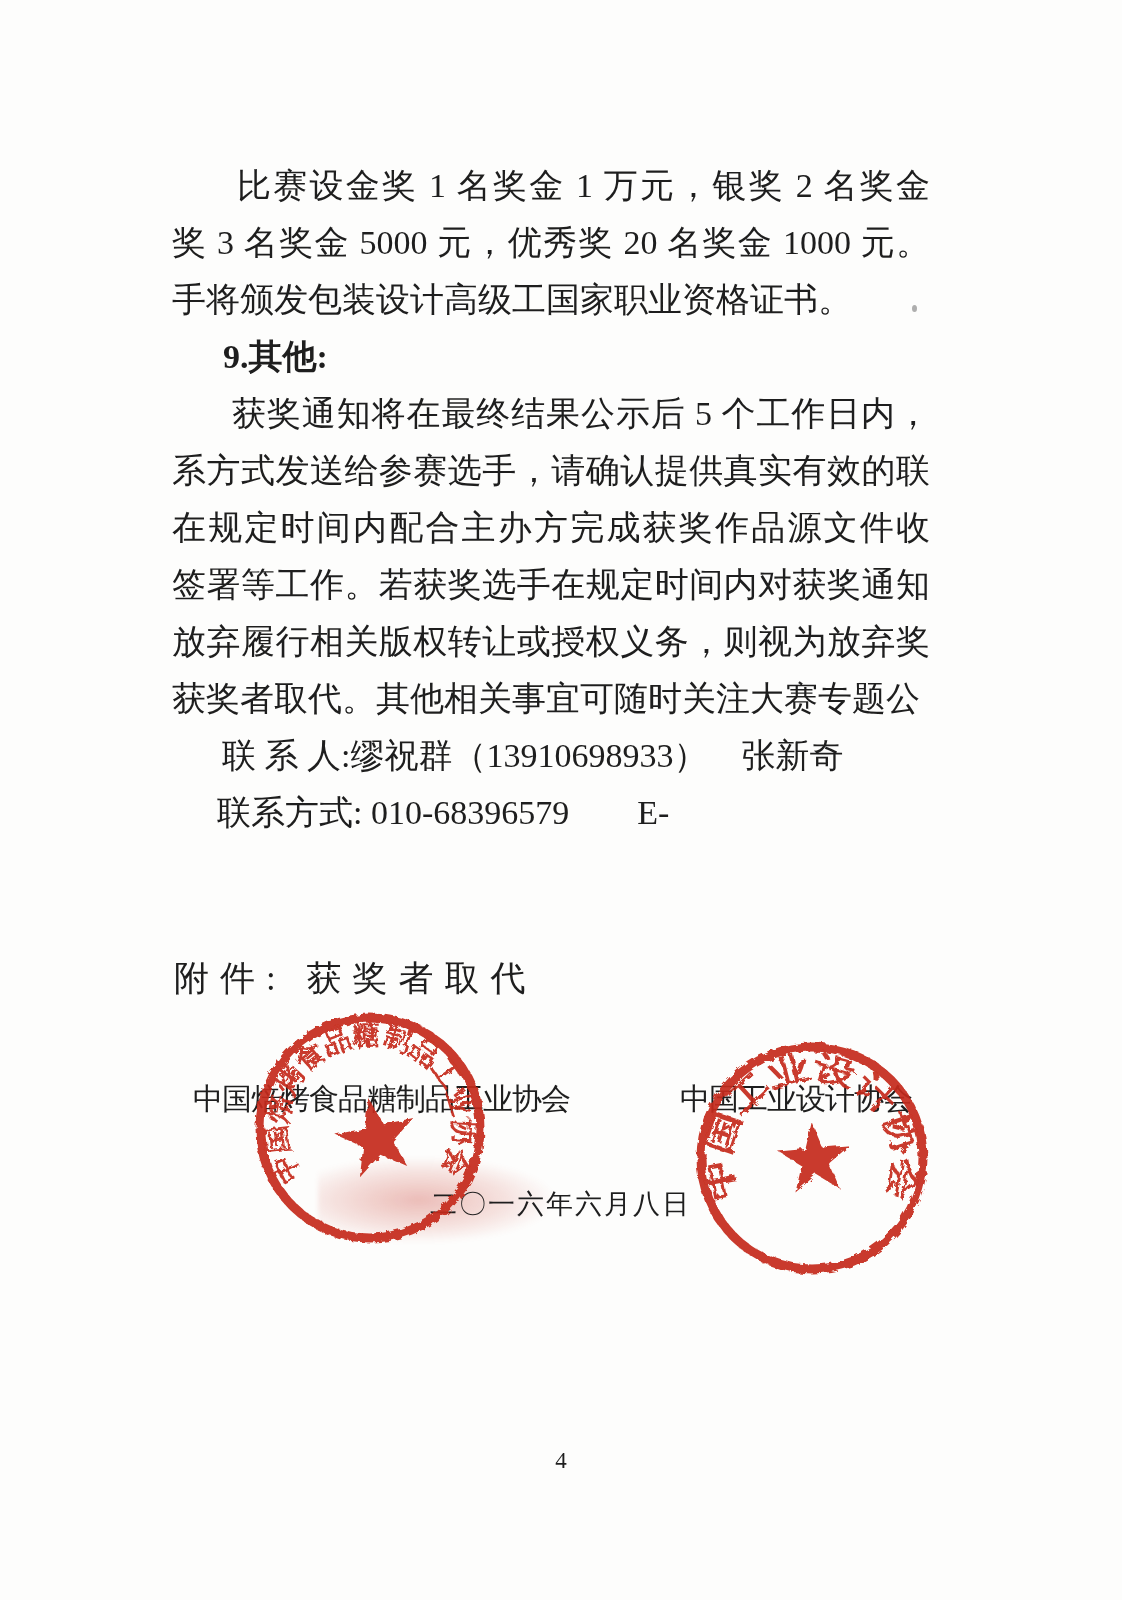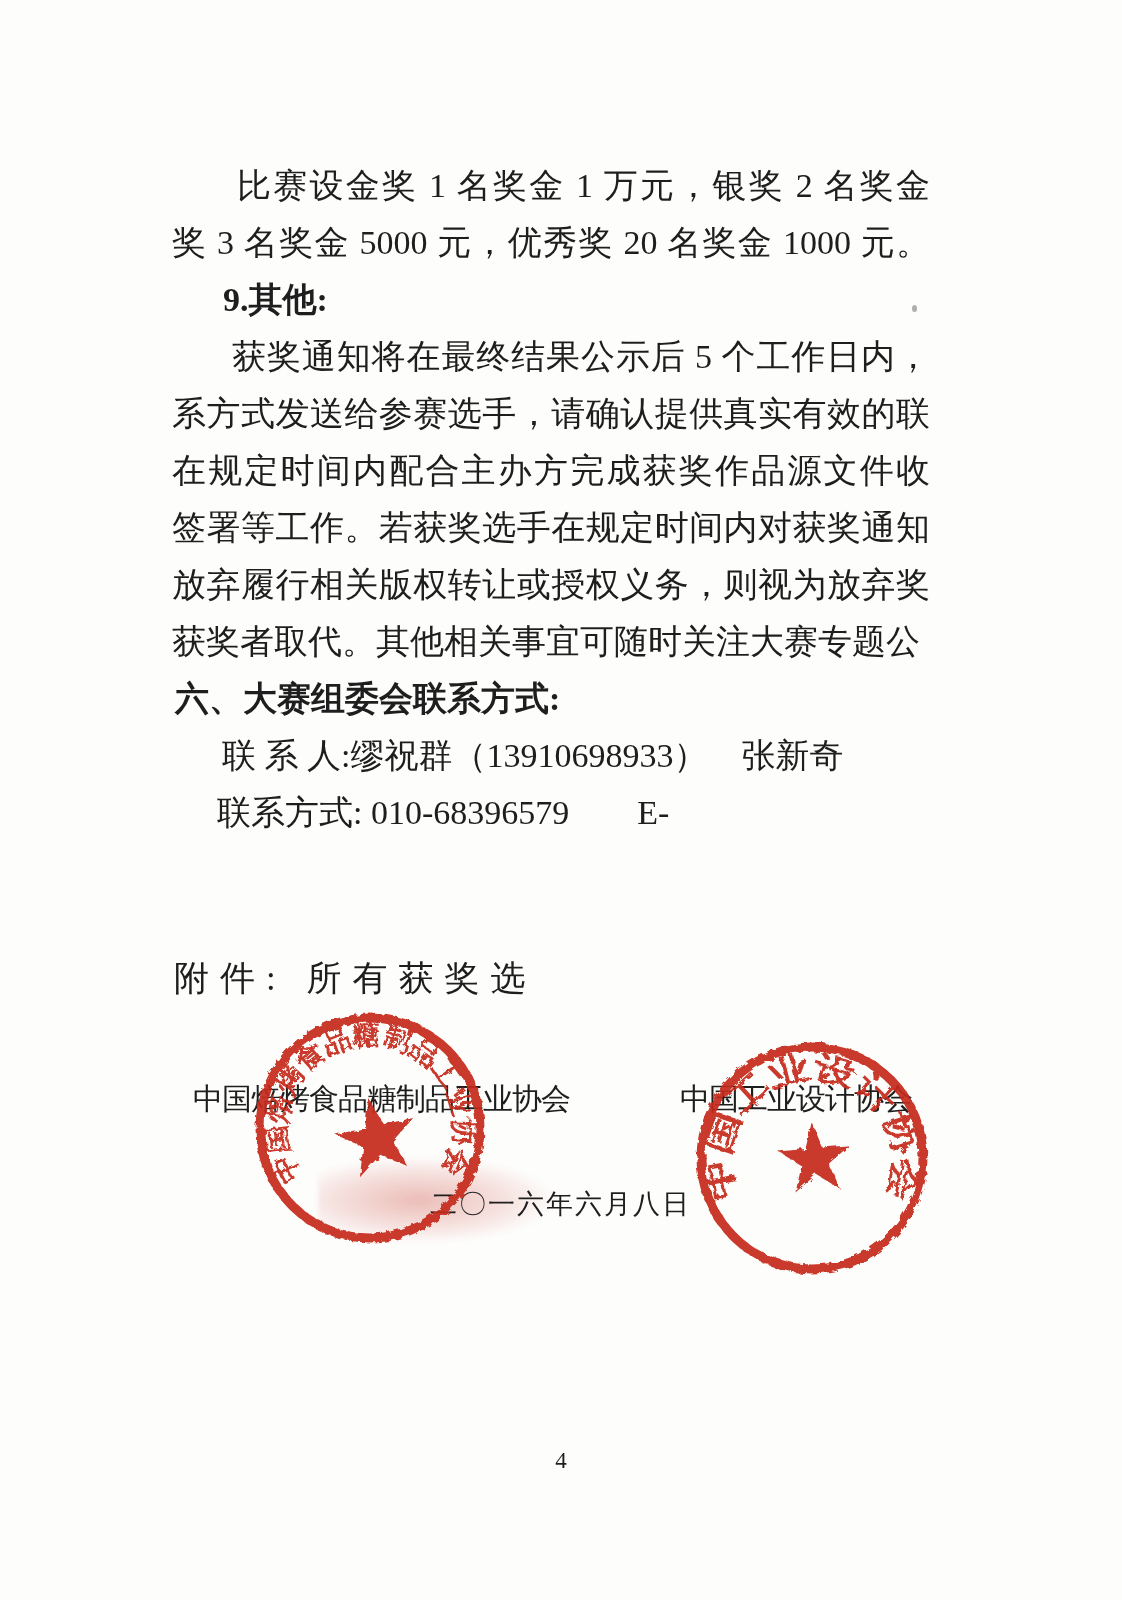--- a/index.html
+++ b/index.html
@@ -49,33 +49,33 @@
   }
 </style>
 </head>
 <body>
 
 <div class="page">
 
   <div class="content" id="body-lines">
       <div class="line justify" style="padding-left: 65px;">比赛设金奖 1 名奖金 1 万元，银奖 2 名奖金 8000 元，铜</div>
       <div class="line justify">奖 3 名奖金 5000 元，优秀奖 20 名奖金 1000 元。所有获奖选</div>
+      <div class="line">手将颁发包装设计高级工国家职业资格证书。</div>
       <div class="line bold" style="padding-left: 51px;">9.其他:</div>
       <div class="line justify" style="padding-left: 60px;">获奖通知将在最终结果公示后 5 个工作日内，通过预留联</div>
       <div class="line justify">系方式发送给参赛选手，请确认提供真实有效的联系方式，并</div>
       <div class="line justify">在规定时间内配合主办方完成获奖作品源文件收集、版权协议</div>
       <div class="line justify">签署等工作。若获奖选手在规定时间内对获奖通知未做回应或</div>
       <div class="line justify">放弃履行相关版权转让或授权义务，则视为放弃奖项，由其他</div>
       <div class="line">获奖者取代。其他相关事宜可随时关注大赛专题公告。</div>
-      <div class="line bold" style="padding-left: 3px;">六、大赛组委会联系方式:</div>
       <div class="line" style="padding-left: 50px;">联 系 人:缪祝群（13910698933）　张新奇（18911753468）</div>
       <div class="line" style="padding-left: 45px;">联系方式: 010-68396579　　E-MAIL:chnbakery@163.com</div>
     </div>
 
-  <div class="attachment">附件: 所有获奖选</div>
+  <div class="attachment">附件: 获奖者取代</div>
 
   <div class="org org-left">中国焙烤食品糖制品工业协会</div>
   <div class="org org-right">中国工业设计协会</div>
 
   <div class="ink-smudge"></div>
 
   <div class="date-line">二〇一六年六月八日</div>
 
   <svg class="stamp stamp-left" width="246" height="246" viewBox="0 0 246 246">
     <defs>

